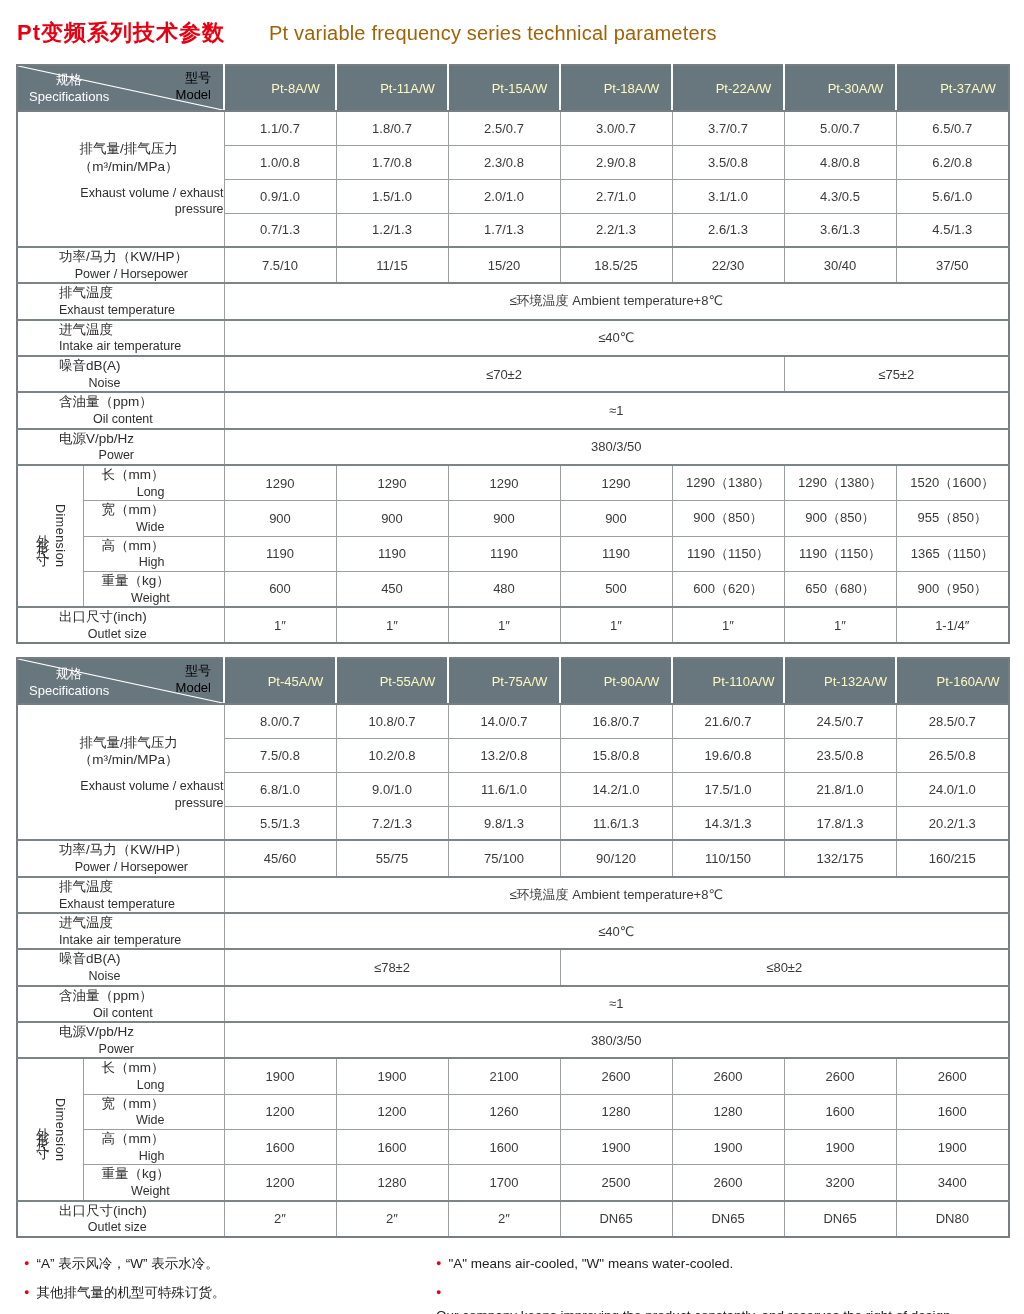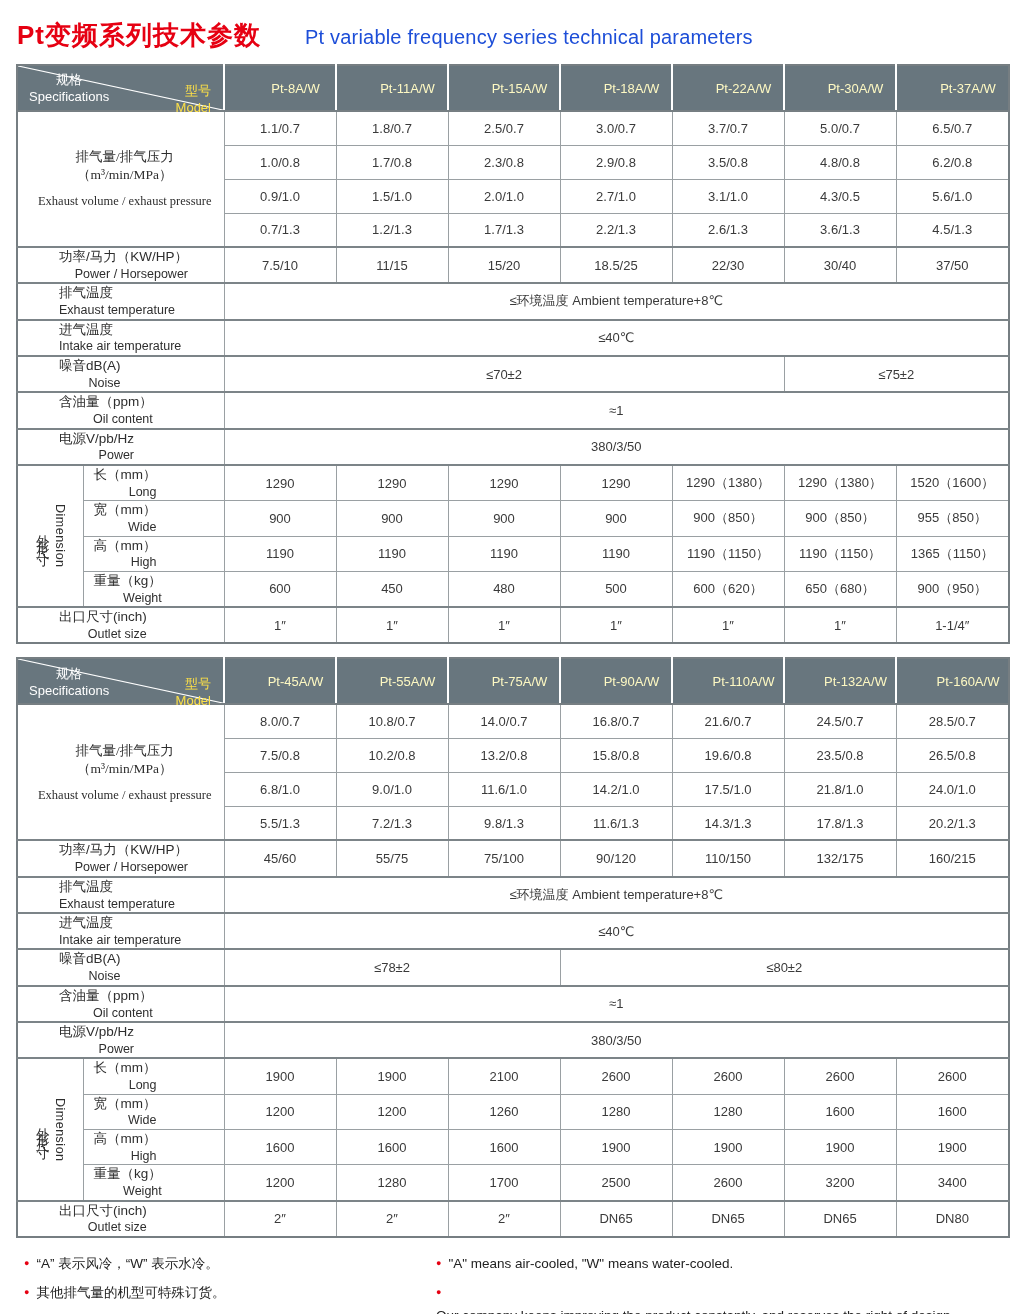--- a/index.html
+++ b/index.html
@@ -1,42 +1,42 @@
 <!DOCTYPE html>
 <html><head>
 <meta charset="utf-8">
 <style>
   *{box-sizing:border-box;}
   html,body{margin:0;padding:0;}
   body{width:1024px;height:1314px;background:#ffffff;font-family:"Liberation Sans","DejaVu Sans",sans-serif;color:#333;}
   .page{position:relative;width:1024px;height:1314px;overflow:hidden;}
 
   .title-row{padding:18px 0 0 17px;height:64px;}
-  .title-zh{color:#e60012;font-size:26px;font-weight:bold;letter-spacing:1px;margin-top:32px;}
-  .title-en{color:#1d4ed8;font-size:20px;margin-left:44px;letter-spacing:0.2px;}
+  .title-zh{color:#e60012;font-size:22px;font-weight:bold;letter-spacing:1px;margin-top:32px;}
+  .title-en{color:#a16207;font-size:20px;margin-left:44px;letter-spacing:0.2px;}
 
   table.spec-table{border-collapse:collapse;table-layout:fixed;width:992px;margin-left:16px;border:2px solid #767e82;}
   #table-mount-2 table.spec-table{margin-top:13px;}
   tbody tr{height:34px;}
   tr.header-row{height:46px;}
   td,th{padding:0;vertical-align:middle;}
   td{border:1px solid #9aa0a3;}
   tr.major-row td{border-top:2px solid #7c8488;}
 
   th.model-cell{background:#68767e;color:#fef9c3;font-weight:normal;font-size:13px;text-align:center;
     border:1px solid #767e82;border-left:2px solid #ffffff;border-bottom:2px solid #767e82;padding-left:31px;}
   th.corner-cell{position:relative;background:#68767e;border:1px solid #767e82;border-bottom:2px solid #767e82;font-weight:normal;}
   .corner-svg{position:absolute;left:0;top:0;width:100%;height:100%;display:block;}
-  .corner-tr{position:absolute;top:17px;right:12px;text-align:right;font-size:13px;line-height:1.3;color:#fde047;}
+  .corner-tr{position:absolute;top:4px;right:12px;text-align:right;font-size:13px;line-height:1.3;color:#000000;}
   .corner-bl{position:absolute;bottom:4px;left:11px;text-align:center;font-size:13px;line-height:1.3;color:#fff;}
 
   td.value-cell{text-align:center;font-size:13px;color:#3a3a3a;background:#fff;}
   td.label-cell{text-align:left;padding-left:41px;background:#fff;}
-  td.label-cell.center{text-align:center;padding-left:8px;font-family:Liberation Serif, serif;}
-  td.label-cell.sub{padding-left:10px;}
+  td.label-cell.center{text-align:center;padding-left:16px;}
+  td.label-cell.sub{padding-left:18px;}
   .lbl{display:inline-block;vertical-align:middle;line-height:1.32;text-align:left;}
   td.label-cell.center .lbl{text-align:center;}
   .lbl .zh{font-size:13.5px;color:#2e2e2e;}
   .lbl .en{font-size:12.5px;color:#2e2e2e;text-align:right;}
   .lbl .en-gap{margin-top:9px;}
 
   td.dim-vert-cell{background:#fff;text-align:center;}
   .dim-vert{display:flex;justify-content:center;align-items:center;gap:2px;}
   .zh-vert{writing-mode:vertical-rl;font-size:13.5px;letter-spacing:6px;color:#2e2e2e;}
   .en-vert{writing-mode:vertical-rl;font-size:12.5px;color:#2e2e2e;letter-spacing:0.5px;}

